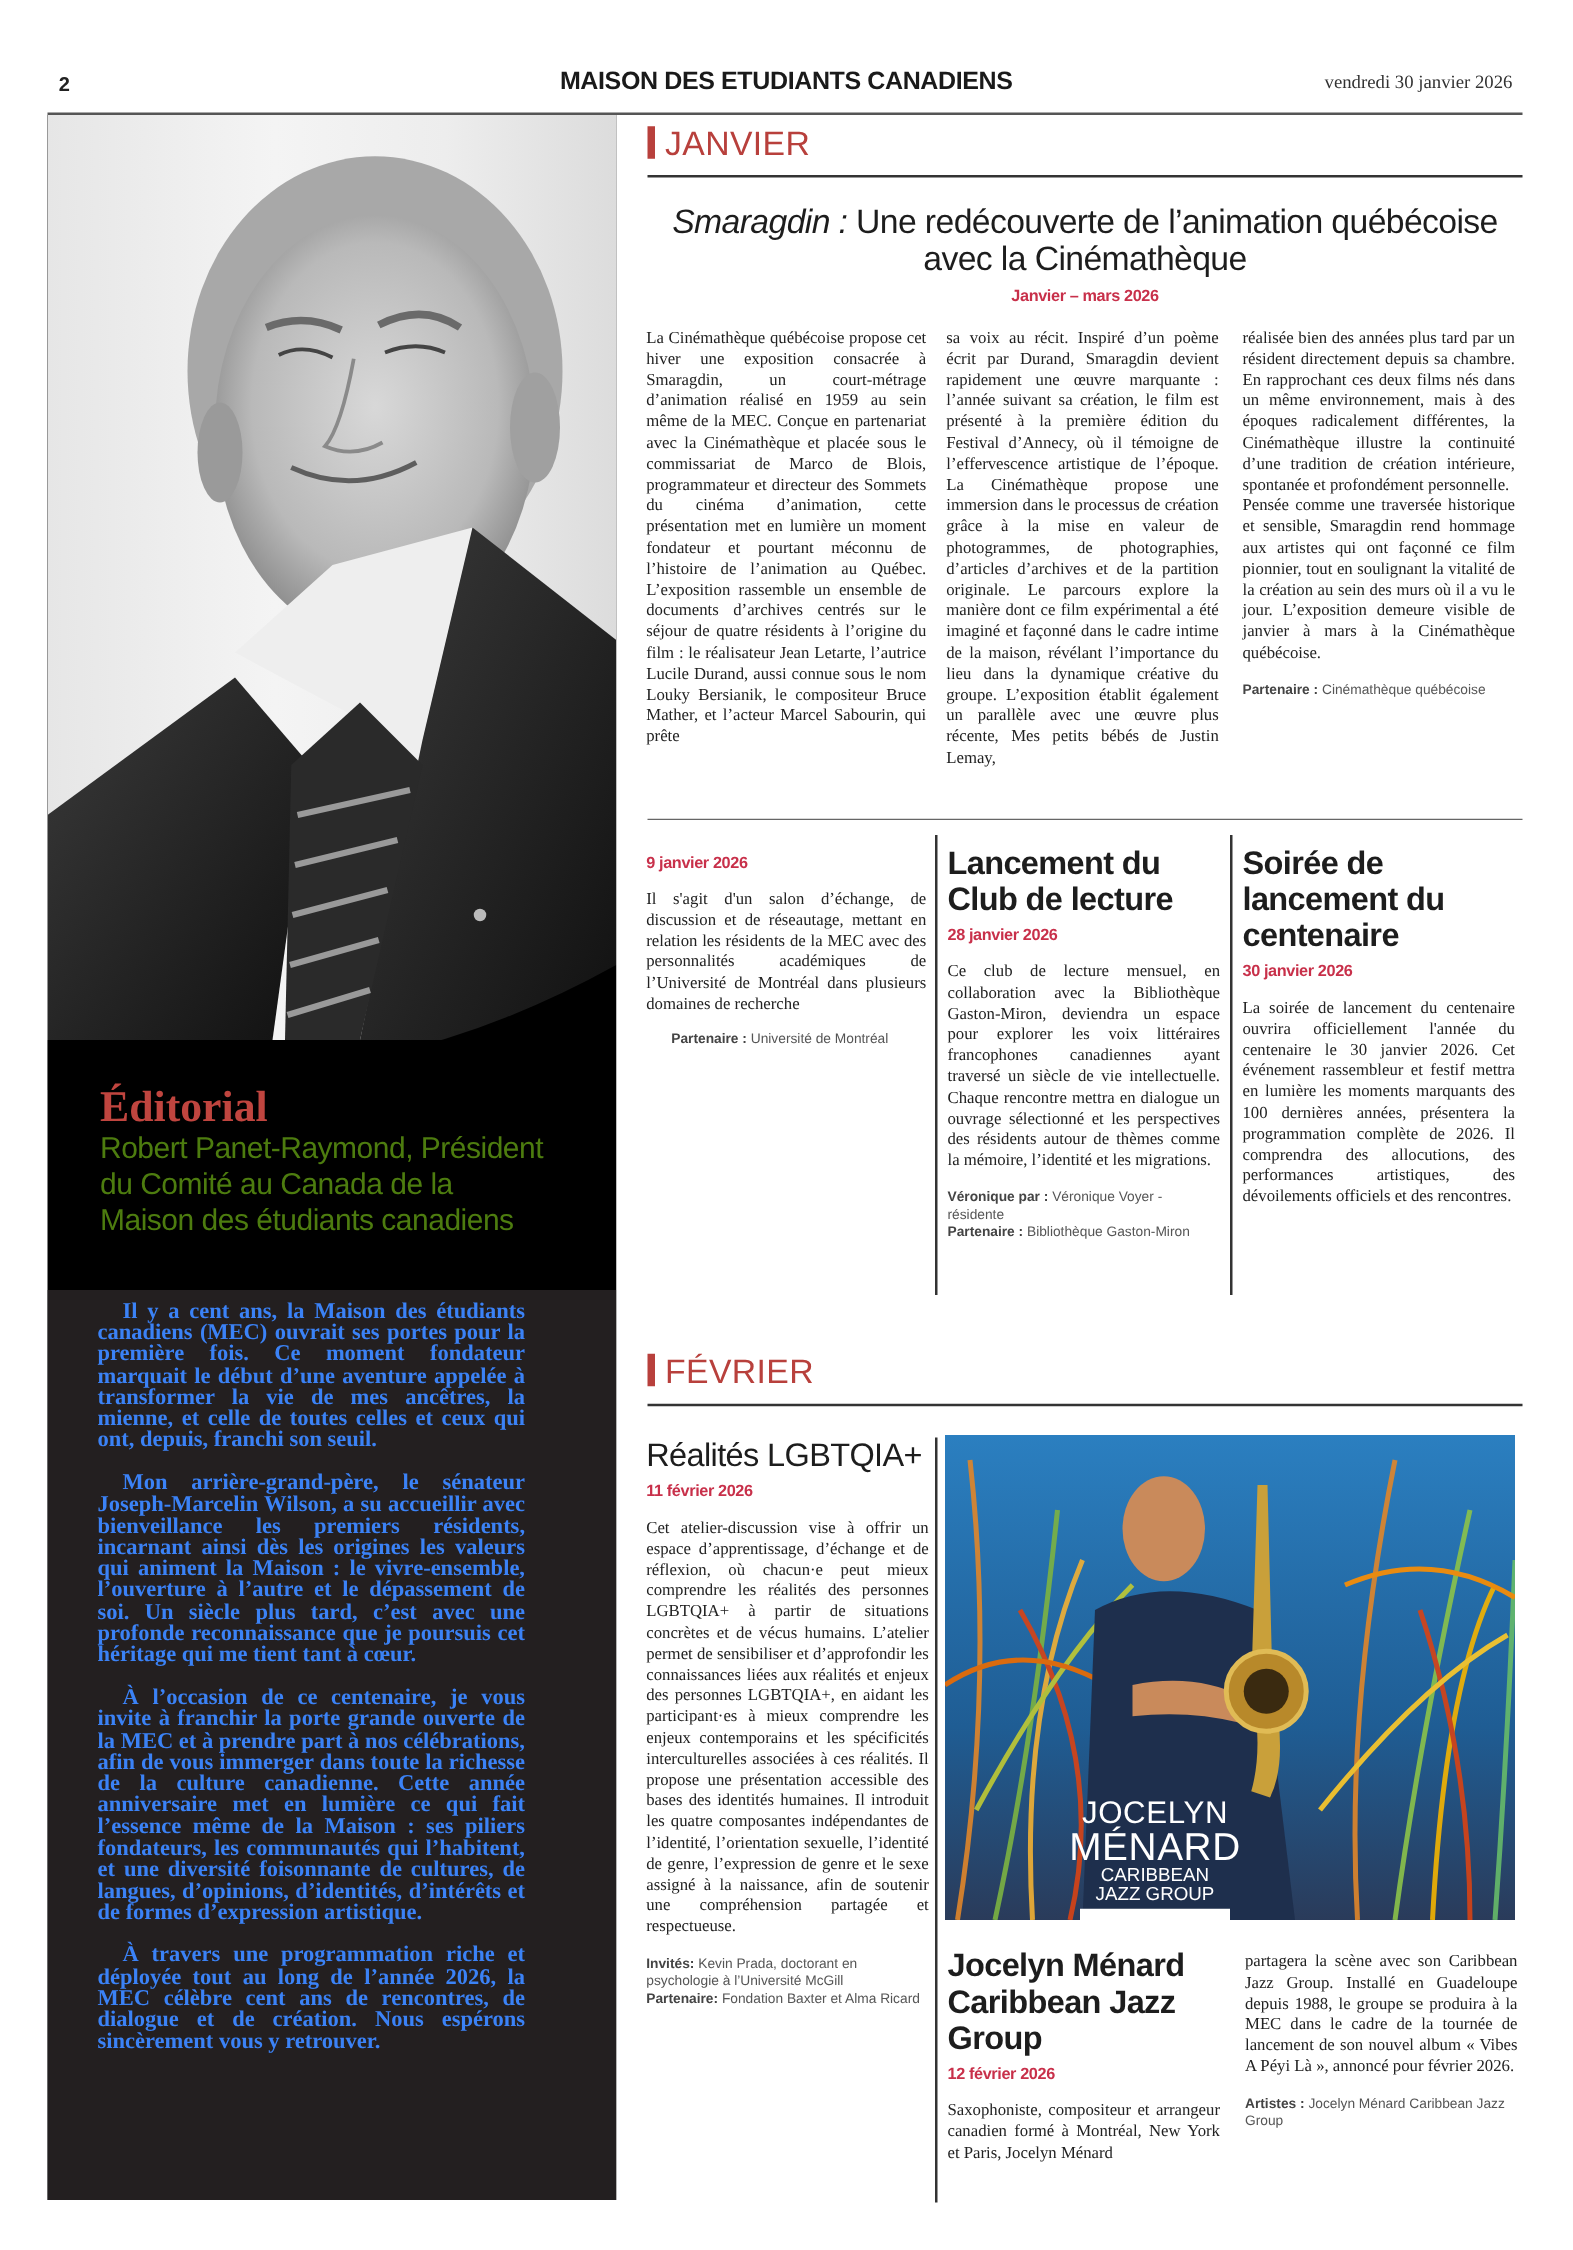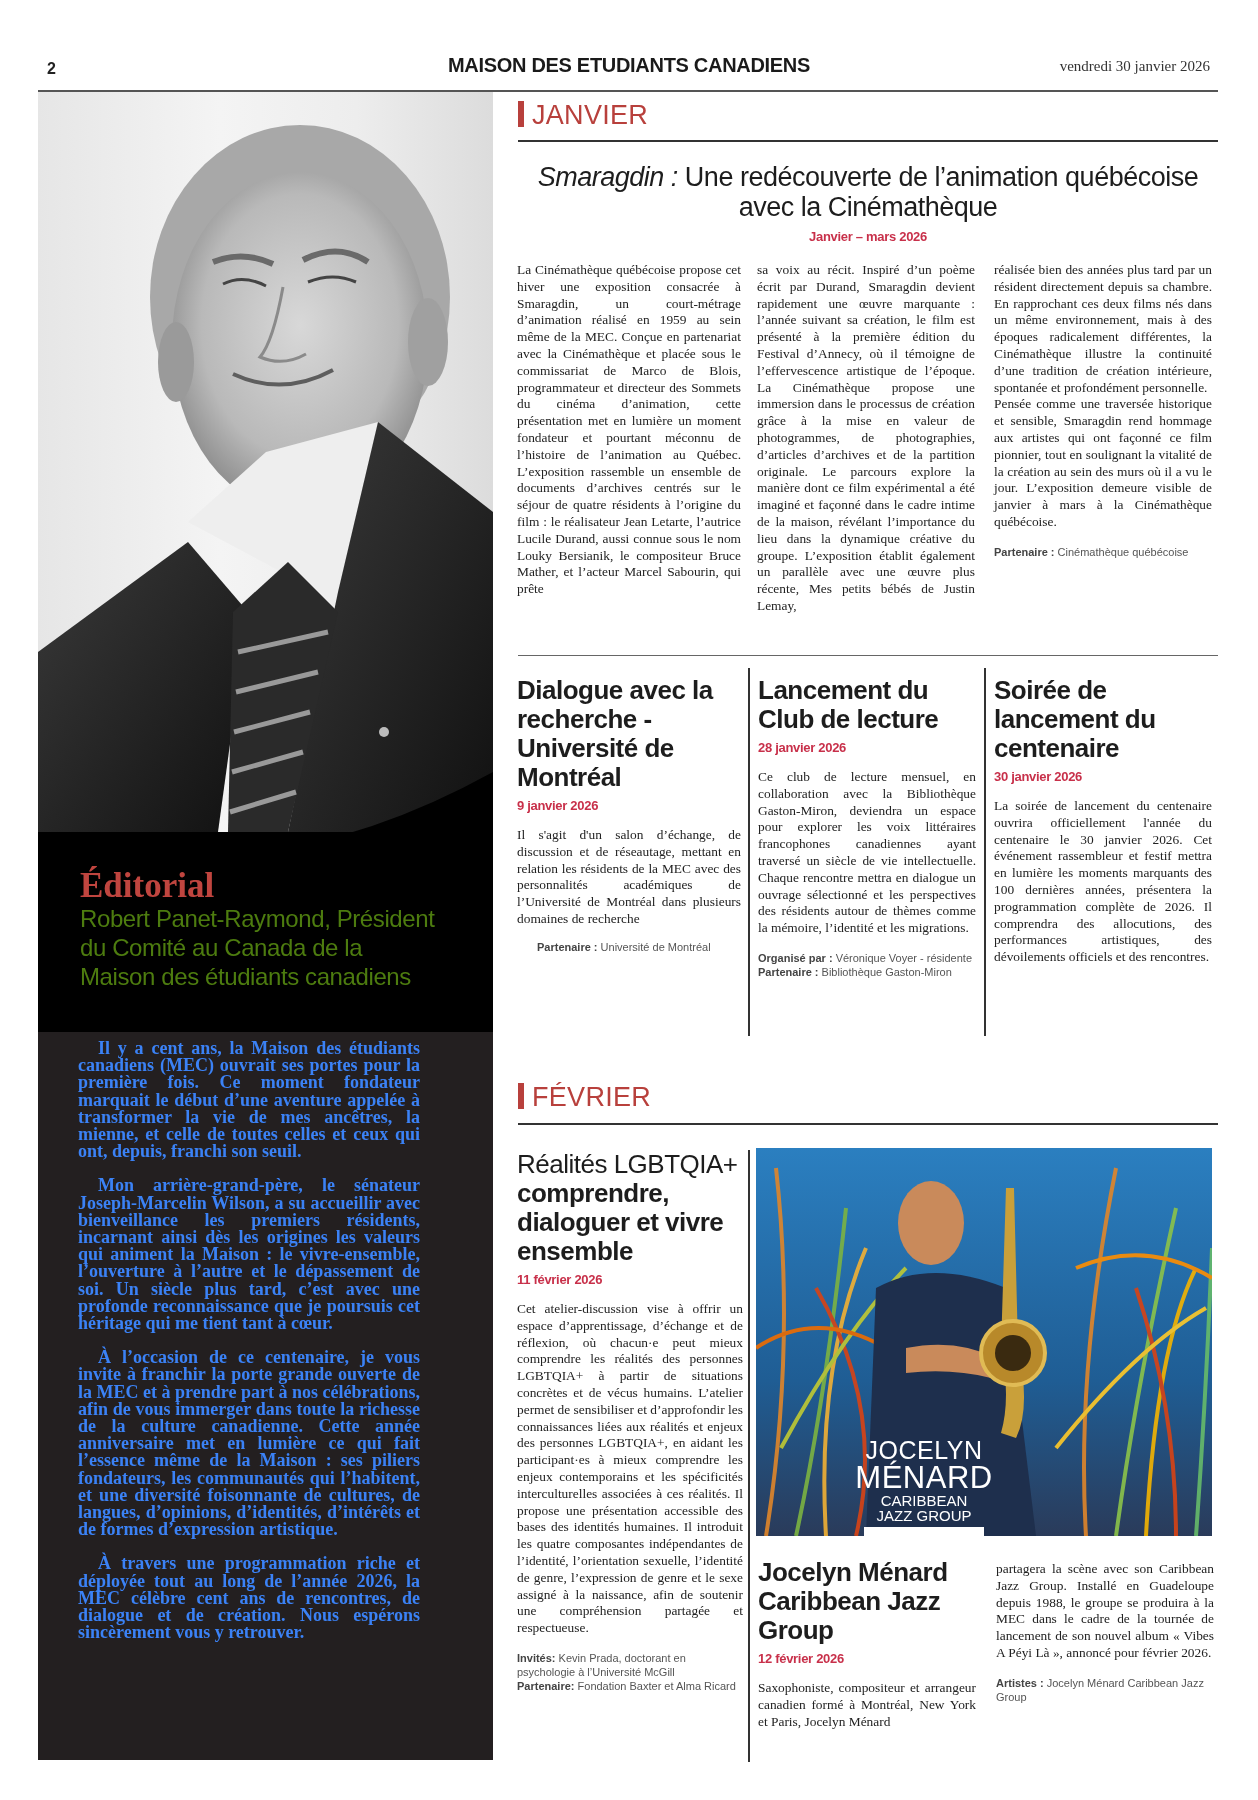--- a/index.html
+++ b/index.html
@@ -134,53 +134,51 @@
 <div class="col" style="left:757px; top:262px; width:218px;">sa voix au récit. Inspiré d’un poème écrit par Durand, Smaragdin devient rapidement une œuvre marquante : l’année suivant sa création, le film est présenté à la première édition du Festival d’Annecy, où il témoigne de l’effervescence artistique de l’époque. La Cinémathèque propose une immersion dans le processus de création grâce à la mise en valeur de photogrammes, de photographies, d’articles d’archives et de la partition originale. Le parcours explore la manière dont ce film expérimental a été imaginé et façonné dans le cadre intime de la maison, révélant l’importance du lieu dans la dynamique créative du groupe. L’exposition établit également un parallèle avec une œuvre plus récente, Mes petits bébés de Justin Lemay,</div>
 <div style="position:absolute; left:994px; top:262px; width:218px;">
   <div class="col" style="position:static;">réalisée bien des années plus tard par un résident directement depuis sa chambre. En rapprochant ces deux films nés dans un même environnement, mais à des époques radicalement différentes, la Cinémathèque illustre la continuité d’une tradition de création intérieure, spontanée et profondément personnelle.</div>
   <div class="col" style="position:static;">Pensée comme une traversée historique et sensible, Smaragdin rend hommage aux artistes qui ont façonné ce film pionnier, tout en soulignant la vitalité de la création au sein des murs où il a vu le jour. L’exposition demeure visible de janvier à mars à la Cinémathèque québécoise.</div>
   <div class="credit" style="margin-top:14px;"><b>Partenaire :</b><span> Cinémathèque québécoise</span></div>
 </div>
 
 <div class="section-rule" style="top:655px; height:1px; background:#666;"></div>
 
 <div style="position:absolute; left:517px; top:676px; width:224px;">
-  <div class="event-title">Dialogue avec la recherche - Université de Montréal</div>
   <div class="event-date">9 janvier 2026</div>
   <div class="col" style="position:static;">Il s'agit d'un salon d’échange, de discussion et de réseautage, mettant en relation les résidents de la MEC avec des personnalités académiques de l’Université de Montréal dans plusieurs domaines de recherche</div>
   <div class="credit" style="margin-top:12px;padding-left:20px;"><b>Partenaire :</b><span> Université de Montréal</span></div>
 </div>
 
 <div class="vrule" style="left:748px; top:668px; height:368px;"></div>
 
 <div style="position:absolute; left:758px; top:676px; width:218px;">
   <div class="event-title">Lancement du Club de lecture</div>
   <div class="event-date">28 janvier 2026</div>
   <div class="col" style="position:static;">Ce club de lecture mensuel, en collaboration avec la Bibliothèque Gaston-Miron, deviendra un espace pour explorer les voix littéraires francophones canadiennes ayant traversé un siècle de vie intellectuelle. Chaque rencontre mettra en dialogue un ouvrage sélectionné et les perspectives des résidents autour de thèmes comme la mémoire, l’identité et les migrations.</div>
-  <div class="credit" style="margin-top:14px;"><b>Organisé par :</b><span> Véronique Voyer - résidente</span></div>
+  <div class="credit" style="margin-top:14px;"><b>Véronique par :</b><span> Véronique Voyer - résidente</span></div>
   <div class="credit"><b>Partenaire :</b><span> Bibliothèque Gaston-Miron</span></div>
 </div>
 
 <div class="vrule" style="left:984px; top:668px; height:368px;"></div>
 
 <div style="position:absolute; left:994px; top:676px; width:218px;">
   <div class="event-title">Soirée de lancement du centenaire</div>
   <div class="event-date">30 janvier 2026</div>
   <div class="col" style="position:static;">La soirée de lancement du centenaire ouvrira officiellement l'année du centenaire le 30 janvier 2026. Cet événement rassembleur et festif mettra en lumière les moments marquants des 100 dernières années, présentera la programmation complète de 2026. Il comprendra des allocutions, des performances artistiques, des dévoilements officiels et des rencontres.</div>
 </div>
 
 <div class="section-head" style="top:1082px;">
   <span class="bar"></span><span class="label">FÉVRIER</span>
 </div>
 <div class="section-rule" style="top:1123px;"></div>
 
 <div style="position:absolute; left:517px; top:1150px; width:226px;">
   <div class="event-title">
     <span class="light">Réalités LGBTQIA+</span>
-    <span>comprendre, dialoguer et vivre ensemble</span>
   </div>
   <div class="event-date">11 février 2026</div>
   <div class="col" style="position:static;">Cet atelier-discussion vise à offrir un espace d’apprentissage, d’échange et de réflexion, où chacun·e peut mieux comprendre les réalités des personnes LGBTQIA+ à partir de situations concrètes et de vécus humains. L’atelier permet de sensibiliser et d’approfondir les connaissances liées aux réalités et enjeux des personnes LGBTQIA+, en aidant les participant·es à mieux comprendre les enjeux contemporains et les spécificités interculturelles associées à ces réalités. Il propose une présentation accessible des bases des identités humaines. Il introduit les quatre composantes indépendantes de l’identité, l’orientation sexuelle, l’identité de genre, l’expression de genre et le sexe assigné à la naissance, afin de soutenir une compréhension partagée et respectueuse.</div>
   <div class="credit" style="margin-top:14px;"><b>Invités:</b><span> Kevin Prada, doctorant en psychologie à l’Université McGill</span></div>
   <div class="credit"><b>Partenaire:</b><span> Fondation Baxter et Alma Ricard</span></div>
 </div>
 
 <div class="vrule" style="left:748px; top:1150px; height:612px;"></div>
 
 <div class="album">

